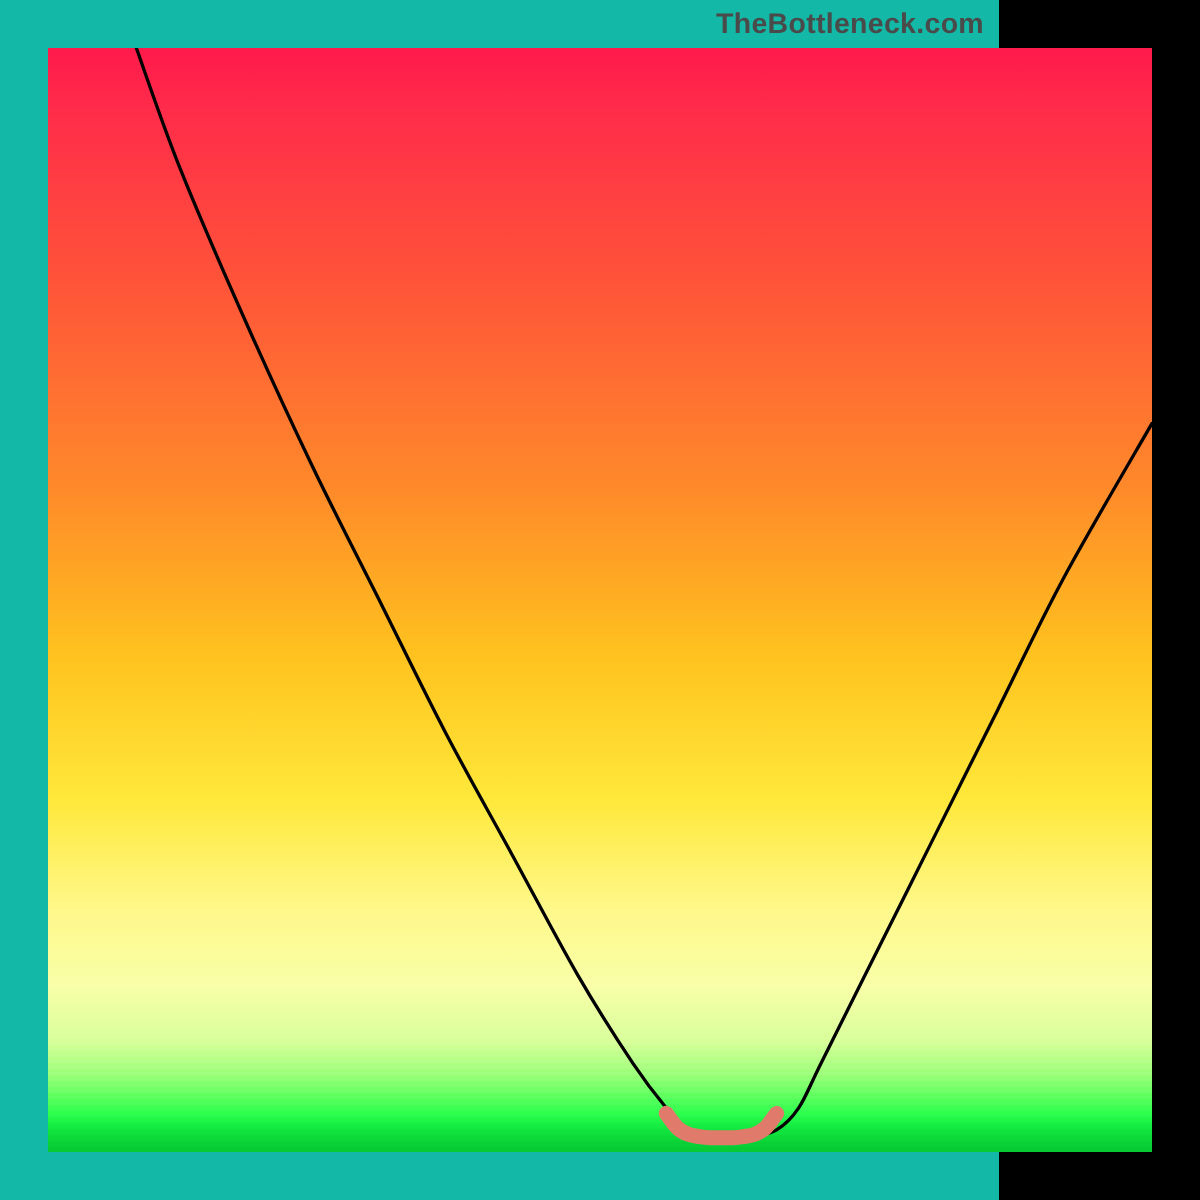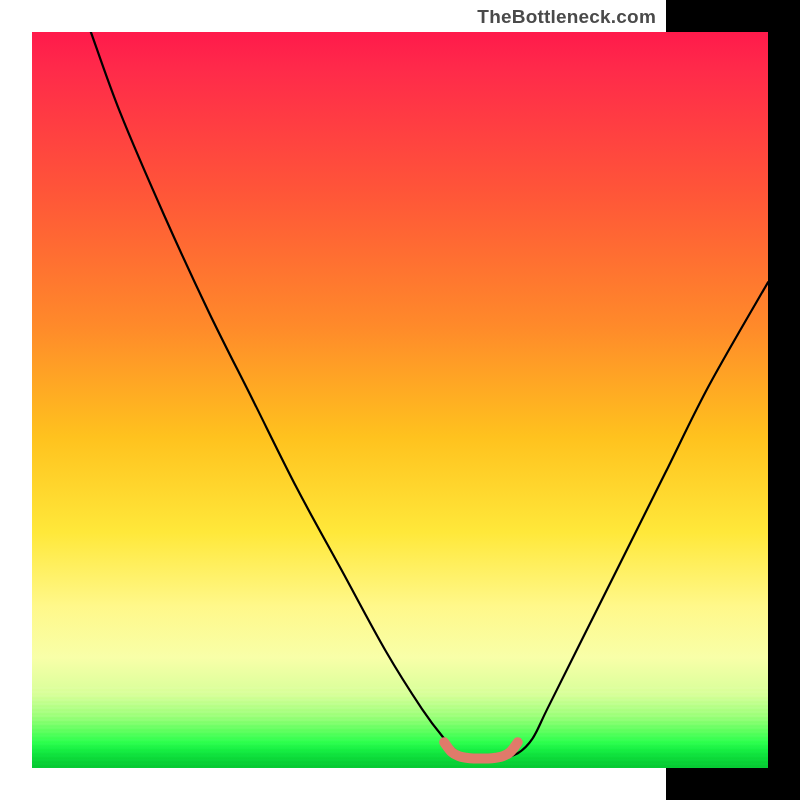--- a/index.html
+++ b/index.html
@@ -8,21 +8,21 @@
     width: 800px;
     height: 800px;
     background: #000;
     overflow: hidden;
     font-family: Arial, Helvetica, sans-serif;
   }
   .frame {
     position: relative;
     width: 666px;
     height: 800px;
-    background: #ffffff;
+    background: #14b8a6;
   }
   .watermark {
     position: absolute;
     top: 6px;
     right: 10px;
     color: #4a4a4a;
     font-size: 19px;
     font-weight: 600;
     letter-spacing: 0.2px;
     z-index: 10;

